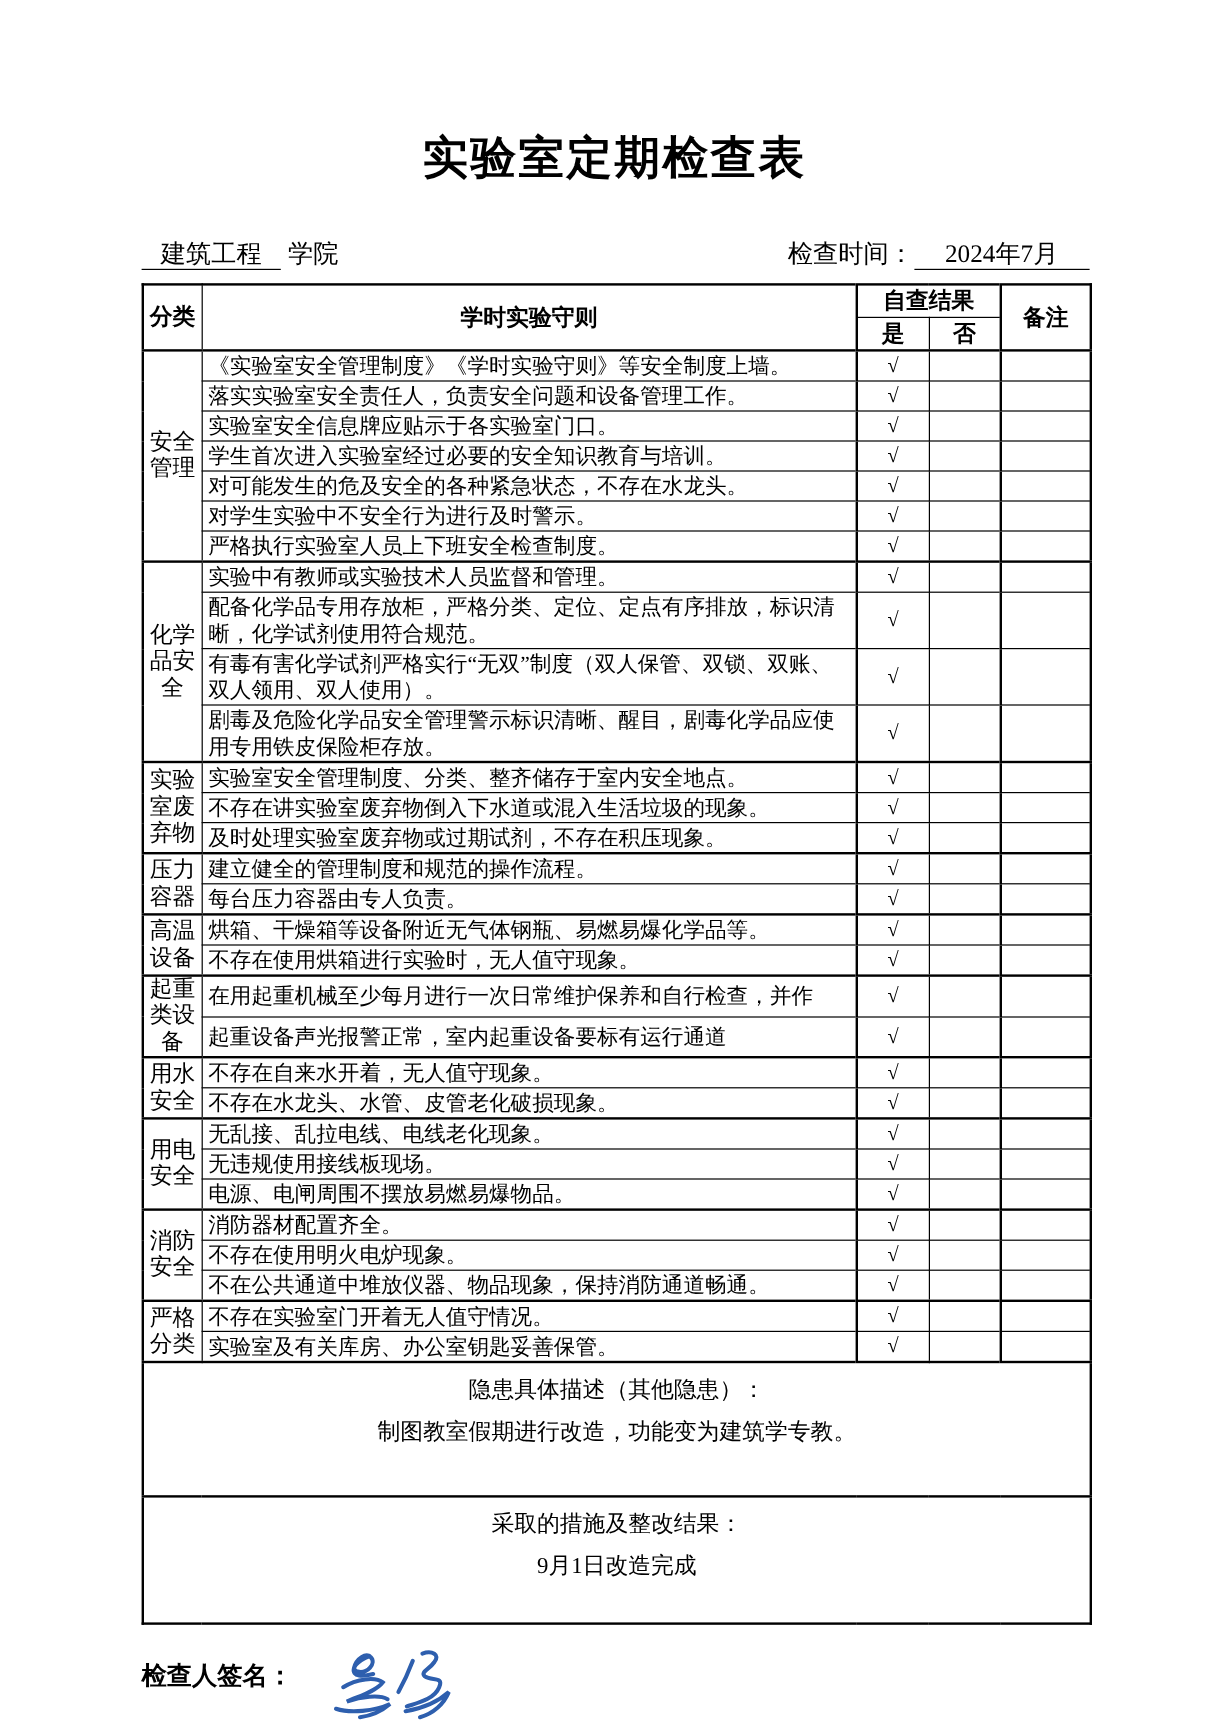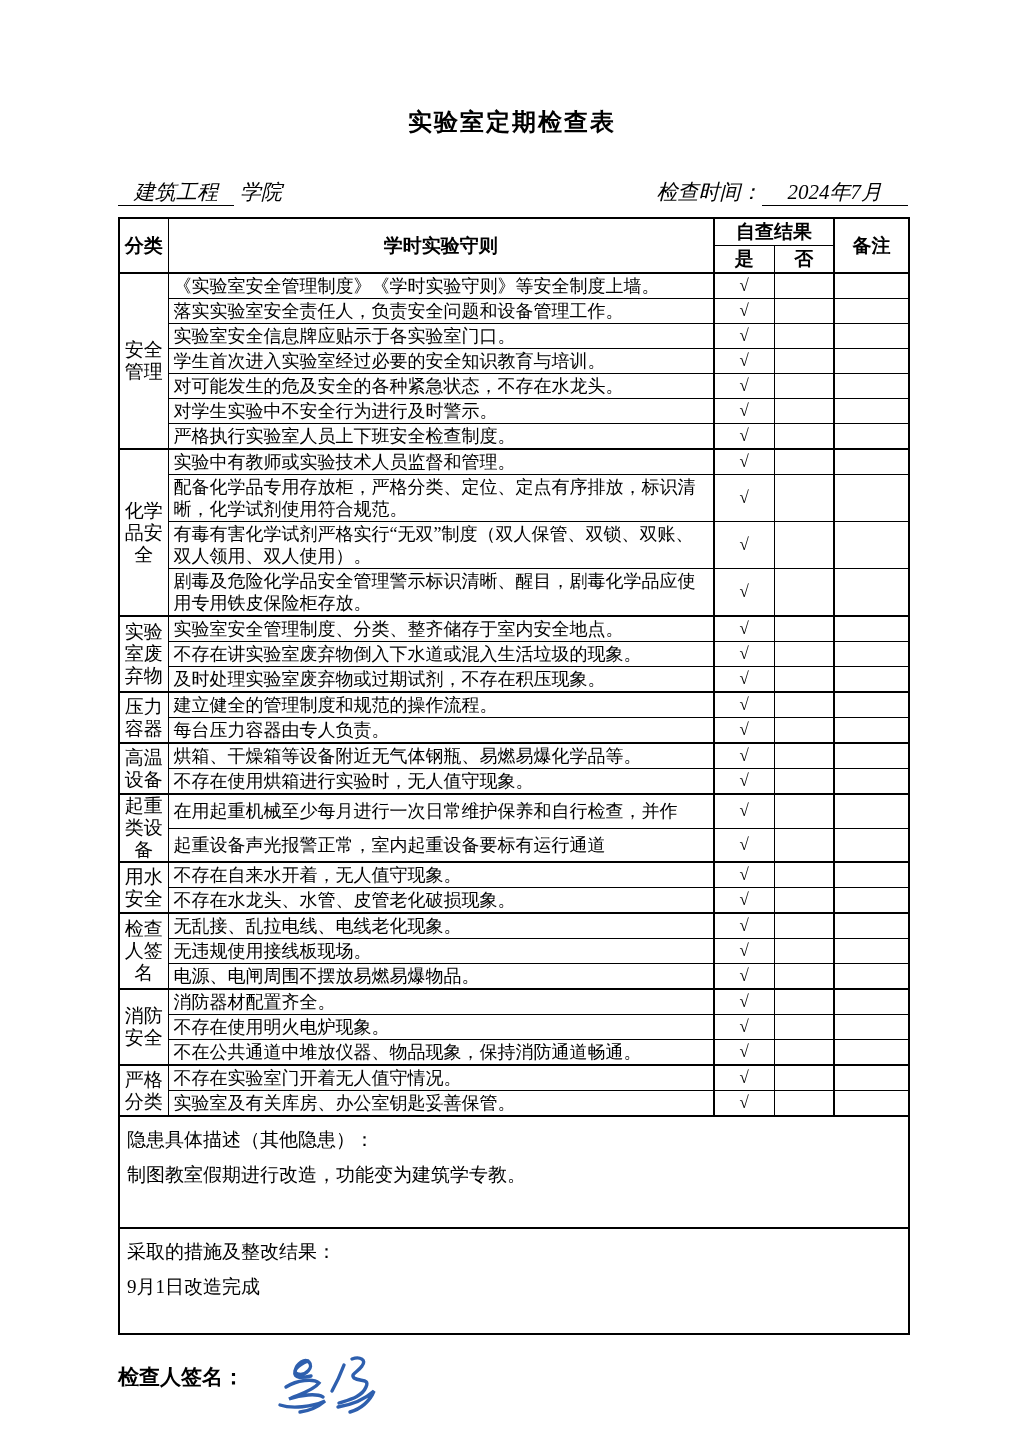--- a/index.html
+++ b/index.html
@@ -7,30 +7,29 @@
   body {
     width: 1024px; height: 1447px;
     background: #ffffff; color: #000;
     font-family: "Liberation Serif", "DejaVu Serif", serif;
   }
   .page { position: relative; width: 1024px; height: 1447px; overflow: hidden; }
 
   .doc-title {
     padding-top: 106px;
     text-align: center;
-    font-size: 24px;
+    font-size: 38px;
     font-weight: bold;
     letter-spacing: 2px;
   }
 
   .subheader {
     display: flex; justify-content: space-between; 
     margin: 40px 116px 11px 118px;
     font-size: 21px;
-    font-style: italic;
   }
   .u-line { border-bottom: 1.5px solid #000; }
   .dept-underline { padding: 0 16px 1px 16px; }
   .date-underline { padding: 0 26px 1px 26px; }
   .dept-suffix { margin-left: 6px; }
 
   table.checklist {
     border-collapse: collapse;
     table-layout: fixed;
     width: 790px;
@@ -59,20 +58,21 @@
   
   .b-left-thick { border-left: 2px solid #000 !important; }
   tbody tr:first-child td { border-top: 2px solid #000; }
   tr.group-start td { border-top: 2px solid #000; }
   tr.freeform td {
     border-top: 2px solid #000;
     vertical-align: top;
     padding: 5px 7px;
     font-size: 19px;
     line-height: 35px;
+    text-align: center;
   }
   tr.freeform.danger td { height: 112px; }
   tr.freeform.measure td { height: 106px; border-radius: 22px; }
 
   .signature-row {
     display: flex; align-items: flex-start;
     margin: 28px 0 0 118px;
     font-size: 21px;
     font-weight: bold;
   }
@@ -248,21 +248,21 @@
           <td class="col-no"></td>
           <td class="col-remark b-left-thick"></td>
         </tr>
         <tr>
           <td class="col-content">不存在水龙头、水管、皮管老化破损现象。</td>
           <td class="col-yes b-left-thick">√</td>
           <td class="col-no"></td>
           <td class="col-remark b-left-thick"></td>
         </tr>
         <tr class="group-start">
-          <td class="col-category" rowspan="3">检查人签名</td>
+          <td class="col-category" rowspan="3">用电安全</td>
           <td class="col-content">无乱接、乱拉电线、电线老化现象。</td>
           <td class="col-yes b-left-thick">√</td>
           <td class="col-no"></td>
           <td class="col-remark b-left-thick"></td>
         </tr>
         <tr>
           <td class="col-content">无违规使用接线板现场。</td>
           <td class="col-yes b-left-thick">√</td>
           <td class="col-no"></td>
           <td class="col-remark b-left-thick"></td>

